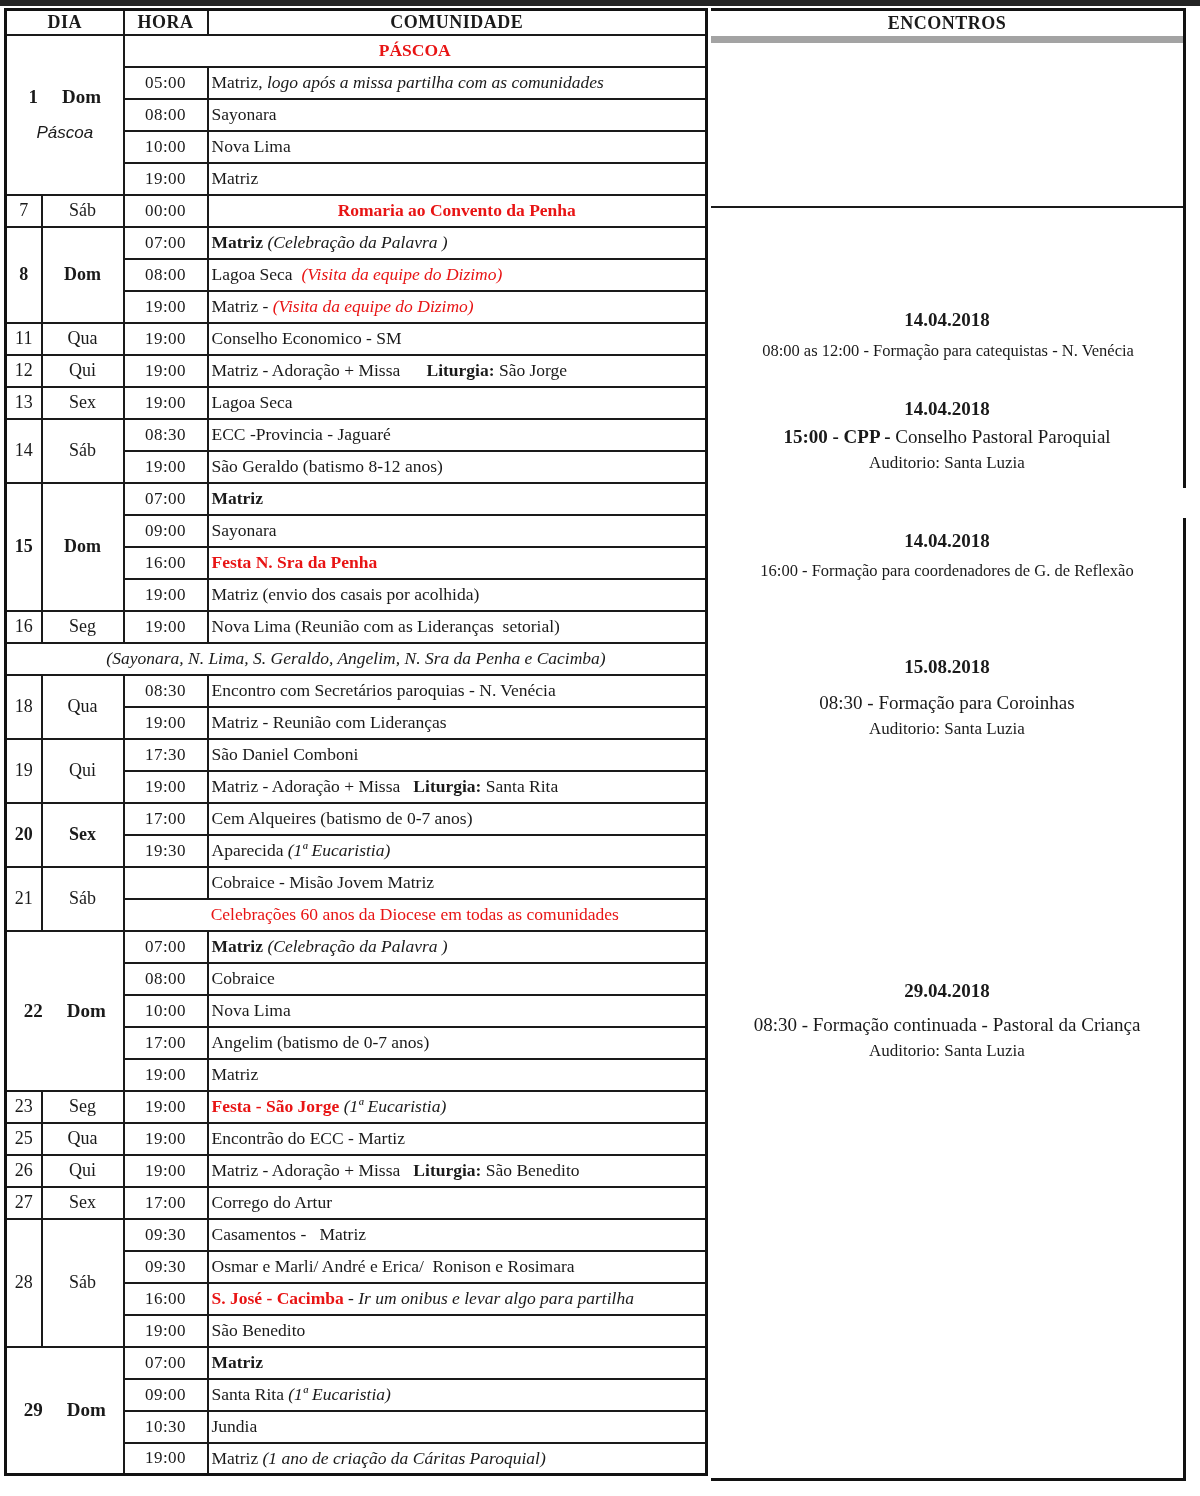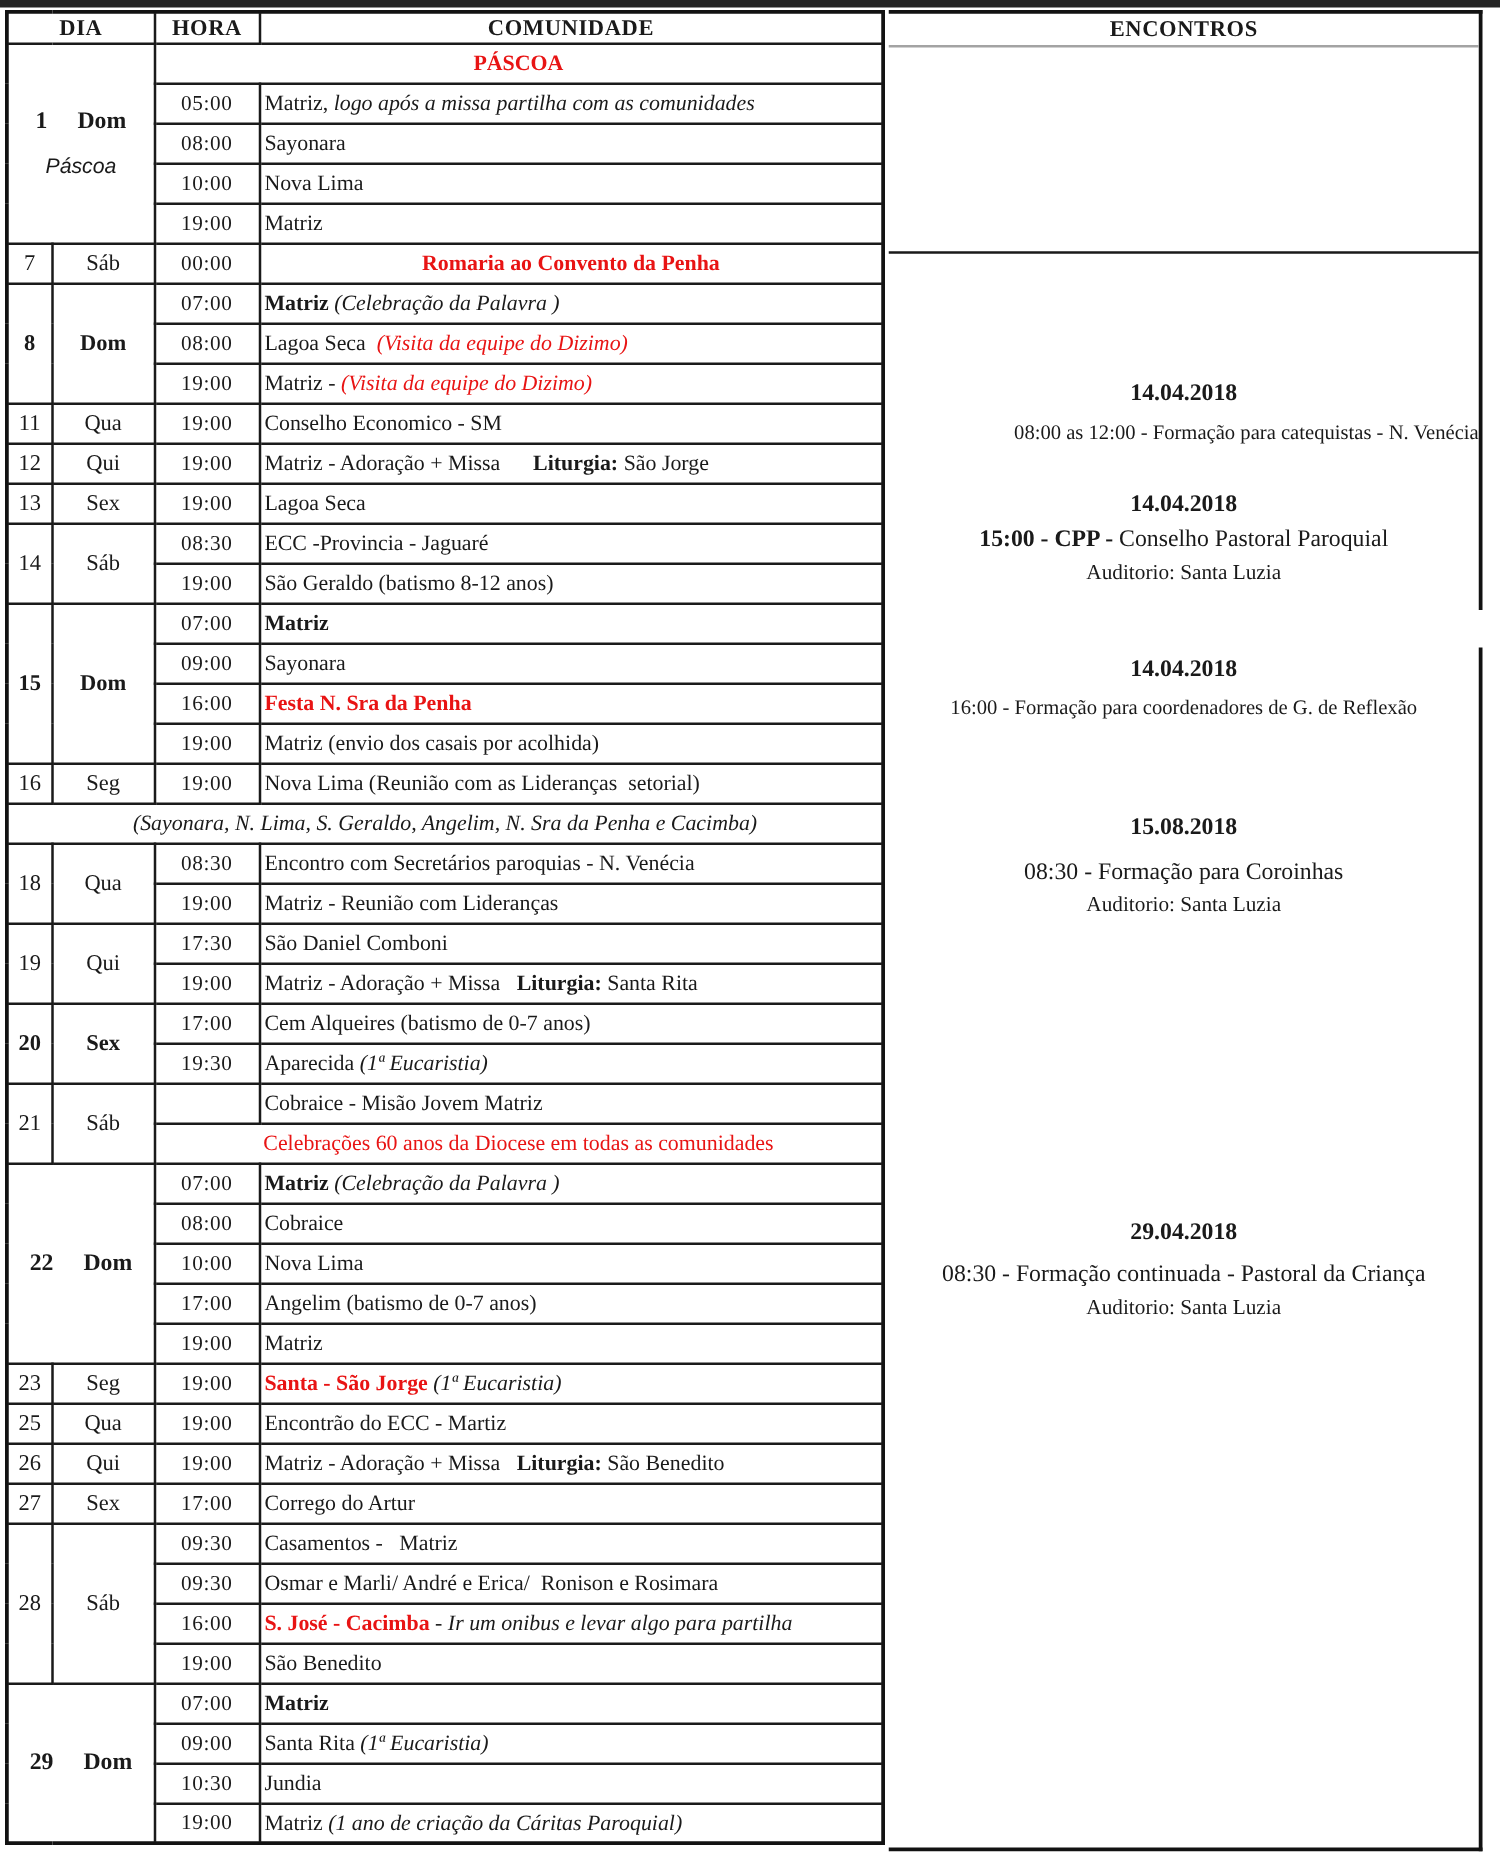--- a/index.html
+++ b/index.html
@@ -45,31 +45,31 @@
   .seg-ri{ color:var(--red); font-style:italic; }
   .sz-xl { font-size:20px; }
   .sz-lg { font-size:19px; }
   .sz-md { font-size:18px; }
 
   
   #enc {
     position:absolute; left:711px; top:8px; width:475px; height:1473px;
     box-sizing:border-box; border:3px solid #121212; border-left:none;
   }
-  .enc-header { height:25px; line-height:25px; border-bottom:2px solid #a3a3a3;
+  .enc-header { height:25px; line-height:25px; border-bottom:7px solid #a3a3a3;
     text-align:center; font-size:18px; font-weight:bold; letter-spacing:.5px; }
   .enc-spacer { height:163px; border-bottom:2px solid #1a1a1a; }
   .enc-content { position:relative; height:1280px; }
   .enc-block { position:absolute; left:0; width:100%; }
   .enc-date { text-align:center; font-weight:bold; font-size:19px;font-family:Liberation Serif, serif; }
   .enc-line { line-height:1.2; }
   .enc-sm { font-size:16.5px; }
   .enc-md { font-size:17px; }
   .enc-lg { font-size:19px; }
-  .al-left { text-align:right; padding-left:2px; }
+  .al-left { text-align:center; padding-left:2px; }
   .al-center { text-align:center; }
 
   .gap-patch { position:absolute; left:1180px; top:488px; width:12px; height:30px; background:#fff; z-index:4; }
 </style>
 </head>
 <body>
 
 <div class="topstrip"></div>
 
 <table id="cal">
@@ -250,21 +250,21 @@
         <td class="com"><span>Angelim (batismo de 0-7 anos)</span></td>
       </tr>
       <tr class="inner">
         <td class="hora">19:00</td>
         <td class="com"><span>Matriz</span></td>
       </tr>
       <tr class="gtop">
         <td rowspan="1" class="dnum">23</td>
         <td rowspan="1" class="dwd">Seg</td>
         <td class="hora">19:00</td>
-        <td class="com sz-lg"><span class="seg-rb">Santa - São Jorge </span><span class="seg-i">(1ª Eucaristia)</span></td>
+        <td class="com sz-lg"><span class="seg-rb">Festa - São Jorge </span><span class="seg-i">(1ª Eucaristia)</span></td>
       </tr>
       <tr class="gtop">
         <td rowspan="1" class="dnum">25</td>
         <td rowspan="1" class="dwd">Qua</td>
         <td class="hora">19:00</td>
         <td class="com"><span>Encontrão do ECC - Martiz</span></td>
       </tr>
       <tr class="gtop">
         <td rowspan="1" class="dnum">26</td>
         <td rowspan="1" class="dwd">Qui</td>

